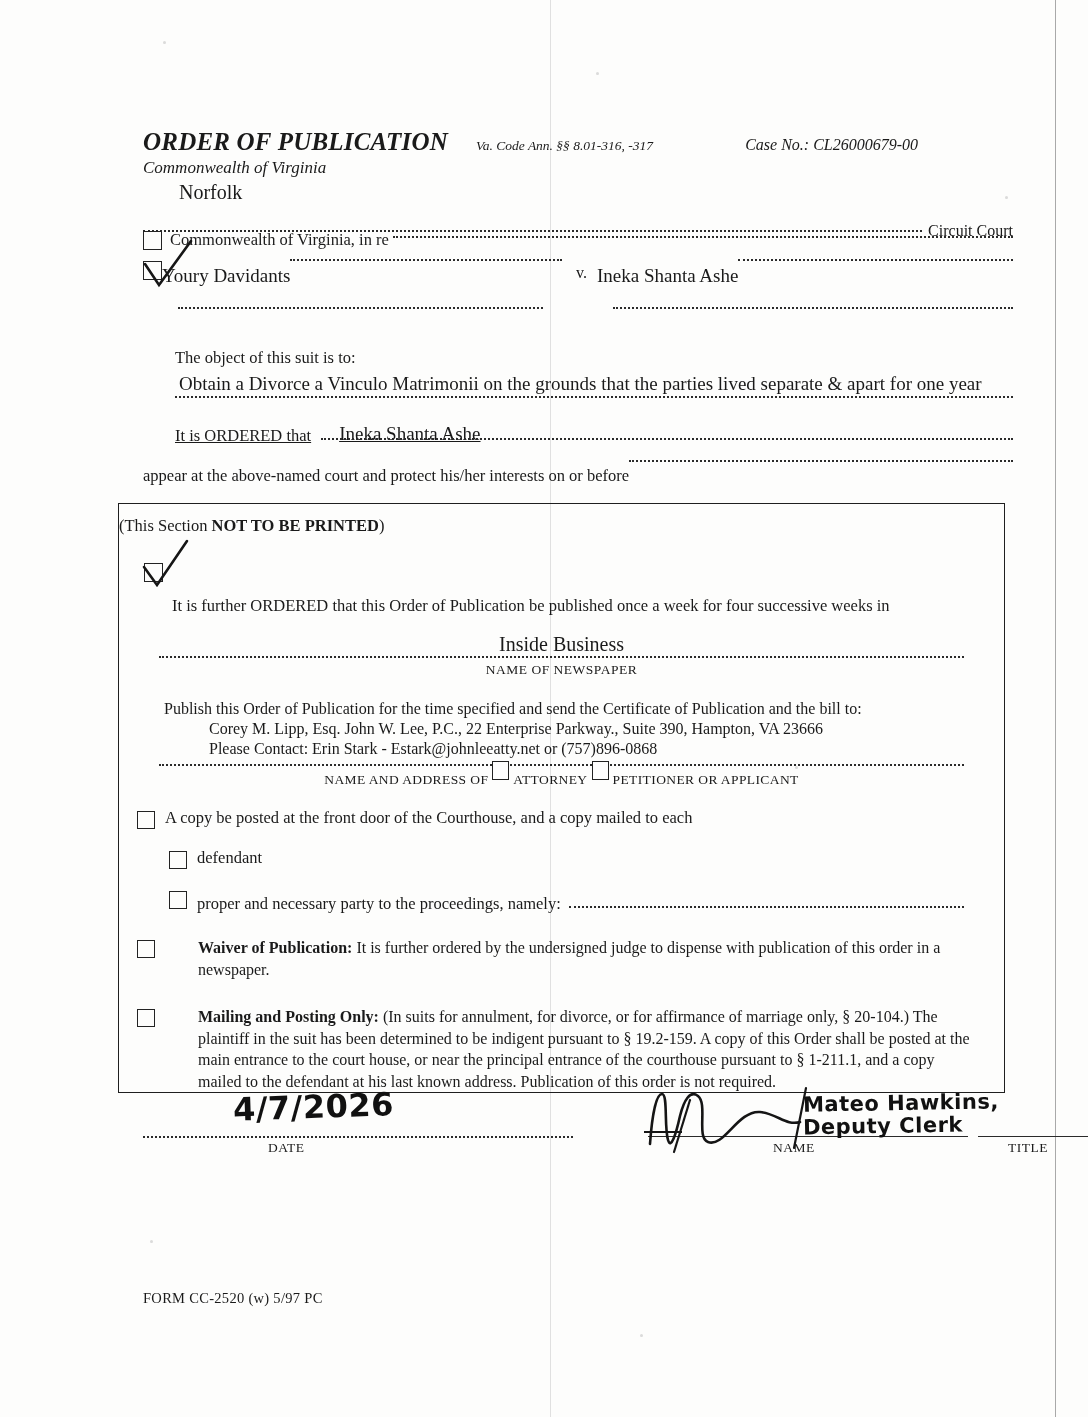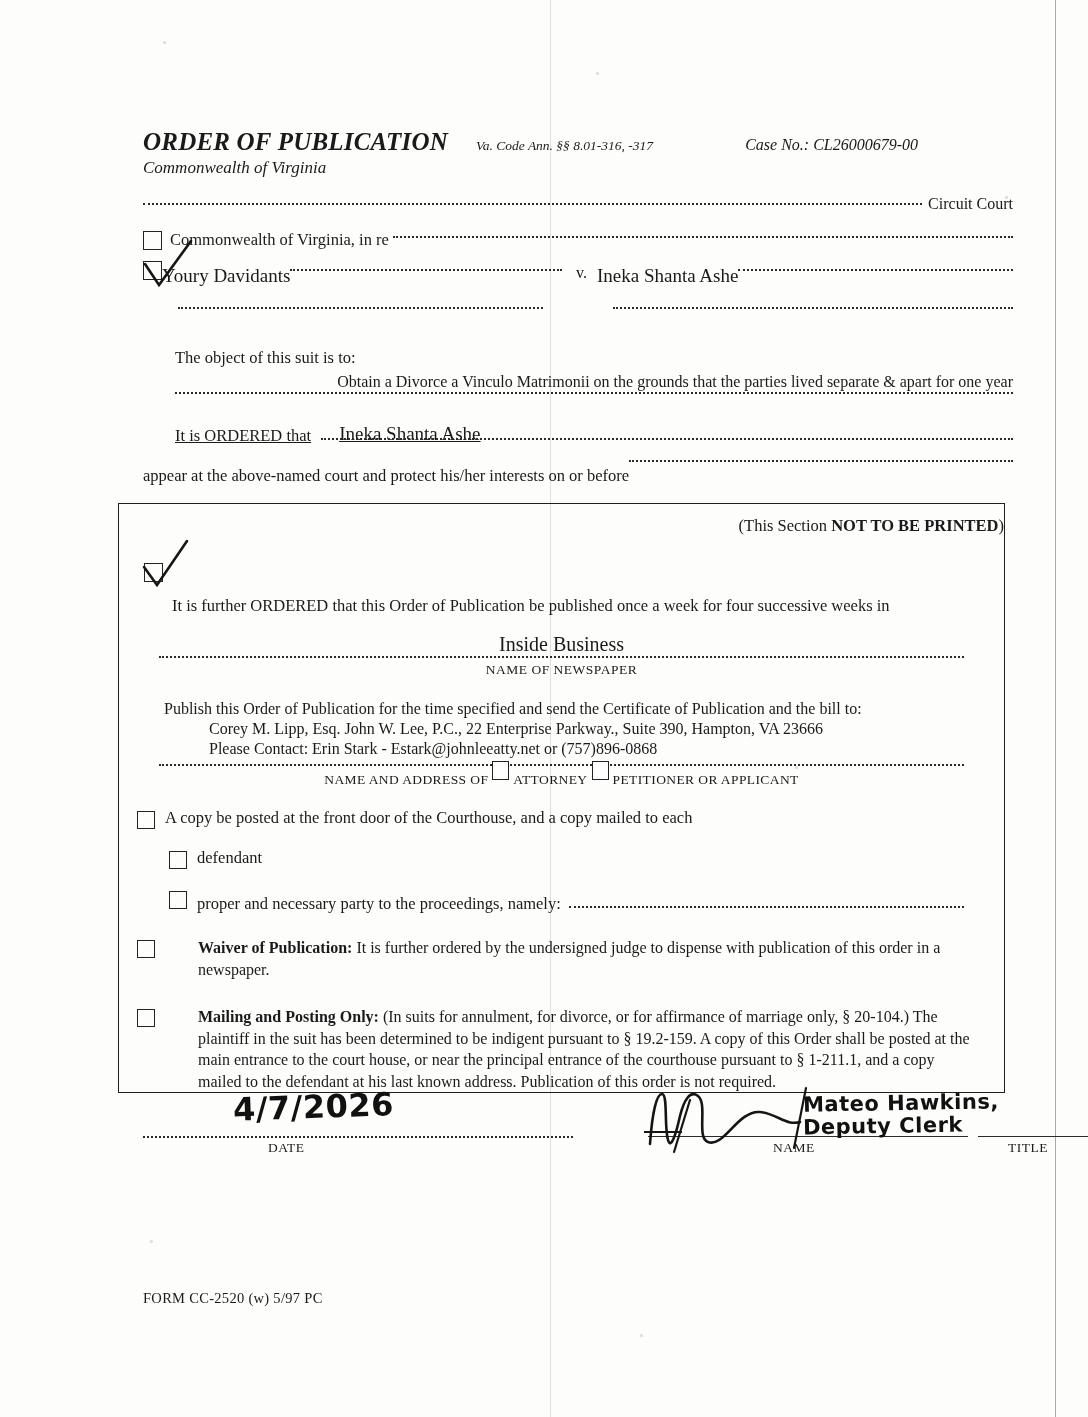--- a/index.html
+++ b/index.html
@@ -103,21 +103,21 @@
     width: 870px;
   }
   .court-name {
     font-size: 20px;
     margin-left: 36px;
     line-height: 1.05;
   }
   .court-rule {
     display: flex;
     align-items: flex-end;
-    margin-top: 8px;
+    margin-top: 14px;
   }
   .court-label {
     font-size: 16px;
     margin-left: 6px;
     white-space: nowrap;
     position: relative;
     top: 5px;
   }
 
   
@@ -156,21 +156,21 @@
     position: absolute;
     left: 143px;
     top: 262px;
     width: 870px;
     display: flex;
     align-items: flex-end;
   }
   .party-field {
     position: relative;
     display: flex;
-    align-items: center;
+    align-items: flex-start;
   }
   .party-name {
     font-size: 19px;
     white-space: nowrap;
     position: relative;
     top: 3px;
   }
   .vee {
     font-size: 16px;
     margin: 0 10px 0 14px;
@@ -188,24 +188,23 @@
   }
 
   .object-block {
     position: absolute;
     left: 175px;
     top: 348px;
     width: 838px;
   }
   .object-lead { font-size: 16.5px; }
   .object-text {
-    font-size: 16px;
-    margin-left: 23px;
+    font-size: 19px;
+    margin-left: 4px;
     margin-top: 5px;
-    text-align: right;
   }
   .object-rule {
     border-bottom: 2.2px dotted #2a2a2a;
     margin-top: 1px;
     width: 100%;
   }
 
   .ordered-row {
     position: absolute;
     left: 175px;
@@ -254,21 +253,21 @@
   .boxed {
     position: absolute;
     left: 118px;
     top: 503px;
     width: 887px;
     height: 590px;
     border: 1.8px solid #1f1f1f;
     box-sizing: border-box;
   }
   .box-title {
-    text-align: right;
+    text-align: left;
     font-size: 16.5px;
     font-weight: bold;
     margin-top: 12px;
   }
   .box-title .reg { font-weight: normal; }
 
   .pub-row {
     display: flex;
     align-items: flex-start;
     margin-top: 26px;
@@ -480,20 +479,21 @@
     <div class="hdr">
       <div class="hdr-row">
         <span class="title">ORDER OF PUBLICATION</span>
         <span class="code-cite">Va. Code Ann. §§ 8.01-316, -317</span>
         <span class="case-no">Case No.: CL26000679-00</span>
       </div>
       <div class="commonwealth">Commonwealth of Virginia</div>
     </div>
 
     <div class="court-line">
+      <div class="court-name">Norfolk</div>
       <div class="court-rule">
         <span class="dots"></span>
         <span class="court-label">Circuit Court</span>
       </div>
     </div>
 
     <div class="inre-row">
       <span class="cb"></span>
       <span class="inre-label">Commonwealth of Virginia, in re</span>
       <span class="dots" style="margin-left:4px;"></span>

